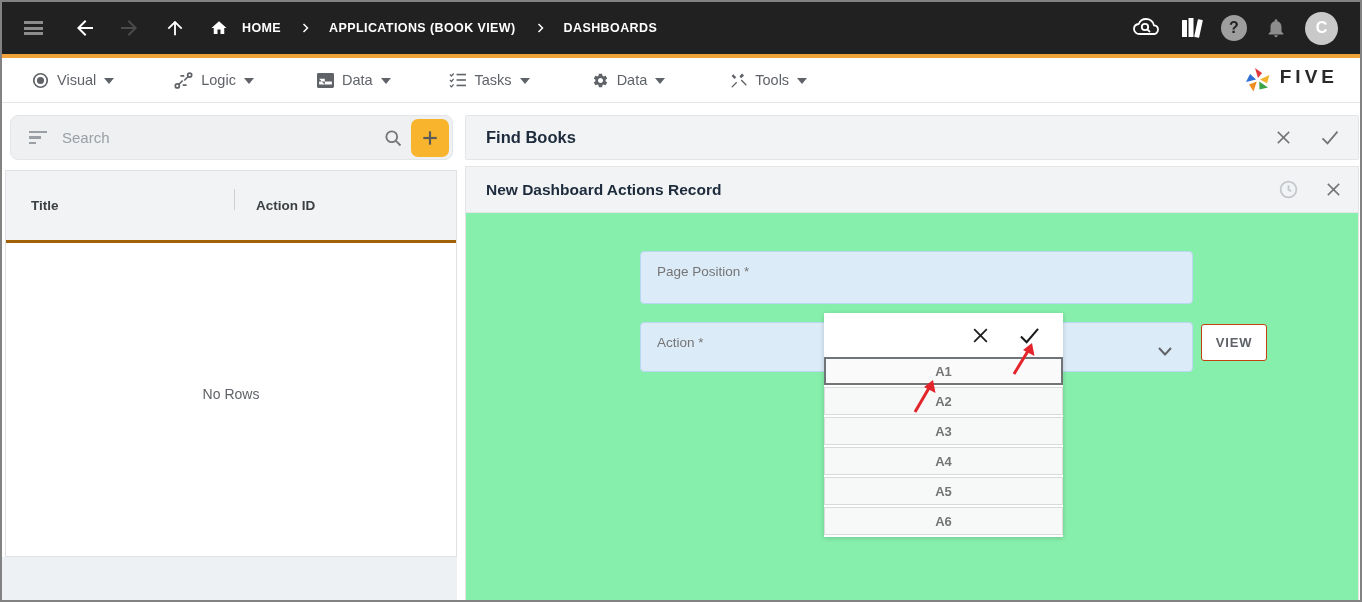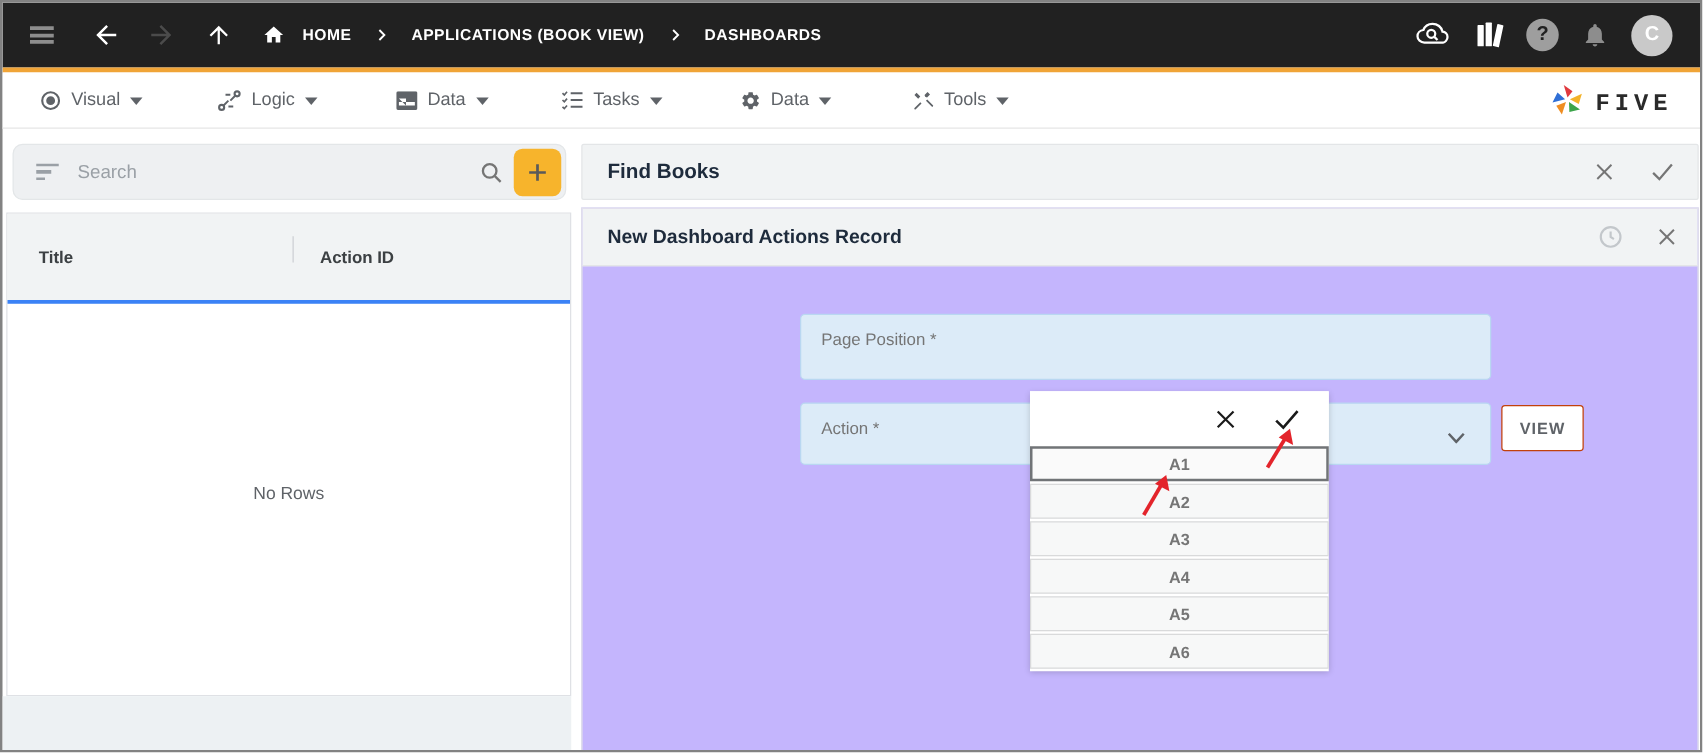--- a/index.html
+++ b/index.html
@@ -39,21 +39,21 @@
     border-bottom:1px solid #e6e6e6; display:flex; align-items:center;
   }
   .menu-item {
     display:flex; align-items:center; gap:8px; color:#5f6368;
     font-size:14.5px; font-weight:400; cursor:pointer; white-space:nowrap;
   }
   .menu-item svg { display:block; }
   .mi-visual { margin-left:30px; } .mi-logic { margin-left:60px; } .mi-data { margin-left:63px; }
   .mi-tasks { margin-left:58px; } .mi-setup { margin-left:62px; } .mi-tools { margin-left:65px; }
   .caret { width:0; height:0; border-left:5px solid transparent; border-right:5px solid transparent; border-top:6px solid #5f6368; margin-top:1px; }
-  .brand { margin-left:auto; margin-right:22px; display:flex; align-items:flex-end; gap:8px;font-family:Liberation Mono, monospace; }
+  .brand { margin-left:auto; margin-right:22px; display:flex; align-items:flex-start; gap:8px; }
   .brand-text { font-size:19px; font-weight:600; letter-spacing:4px; color:#2a2a2a; }
   
   .search-box {
     position:absolute; left:8px; top:113px; width:443px; height:45px;
     background:#eef0f2; border:1px solid #e3e6e8; border-radius:8px;
     display:flex; align-items:center;
   }
   .filter-icon { margin-left:18px; display:flex; flex-direction:column; gap:3px; cursor:pointer; }
   .filter-icon .f1 { width:18px; height:2.5px; background:#9aa0a6; }
   .filter-icon .f2 { width:12px; height:2.5px; background:#9aa0a6; }
@@ -67,39 +67,39 @@
   .add-btn {
     width:38px; height:38px; margin-right:3px; border-radius:7px; background:#F7B42C;
     display:flex; align-items:center; justify-content:center; cursor:pointer; border:none;
   }
   .list-card {
     position:absolute; left:3px; top:168px; width:452px; height:387px;
     background:#ffffff; border:1px solid #dfe1e5;
   }
   .list-header {
     height:72px; background:#f1f3f4; display:flex; align-items:center;
-    border-bottom:3px solid #3b82f6; position:relative;
+    border-bottom:3px solid #a16207; position:relative;
   }
   .col-title { margin-left:25px; font-size:13.5px; font-weight:700; color:#3c4043; }
   .col-div { position:absolute; left:228px; top:18px; width:1px; height:21px; background:#cdd0d3; }
   .col-action { position:absolute; left:250px; font-size:13.5px; font-weight:700; color:#3c4043; }
   .no-rows { position:absolute; left:0; top:215px; width:100%; text-align:center; font-size:14px; color:#5f6368; }
   .left-footer { position:absolute; left:0; top:555px; width:455px; height:43px; background:#edf1f3; }
   
   .page-header {
     position:absolute; left:463px; top:113px; width:894px; height:45px;
     background:#f1f3f4; border:1px solid #e3e5e7; border-radius:2px;
     display:flex; align-items:center;
   }
   .page-header-title { margin-left:20px; font-size:16.5px; font-weight:700; color:#1e2b3c; }
   .ph-icons { margin-left:auto; display:flex; align-items:center; gap:28px; padding-right:18px; }
   .icon-btn { display:flex; align-items:center; justify-content:center; cursor:pointer; }
   .record-panel {
     position:absolute; left:463px; top:164px; width:894px; height:436px;
-    background:#c4b5fd; border:1px solid #e3e5e7;
+    background:#86efac; border:1px solid #e3e5e7;
   }
   .record-header {
     height:46px; background:#f1f3f4; border-bottom:1px solid #e3e5e7;
     display:flex; align-items:center;
   }
   .record-title { margin-left:20px; font-size:15.5px; font-weight:700; color:#1e2b3c; }
   .rh-icons { margin-left:auto; display:flex; align-items:center; gap:26px; padding-right:16px; }
   .field {
     position:absolute; background:#dcebf8; border:1px solid #b9d7f1; border-radius:4px;
   }

